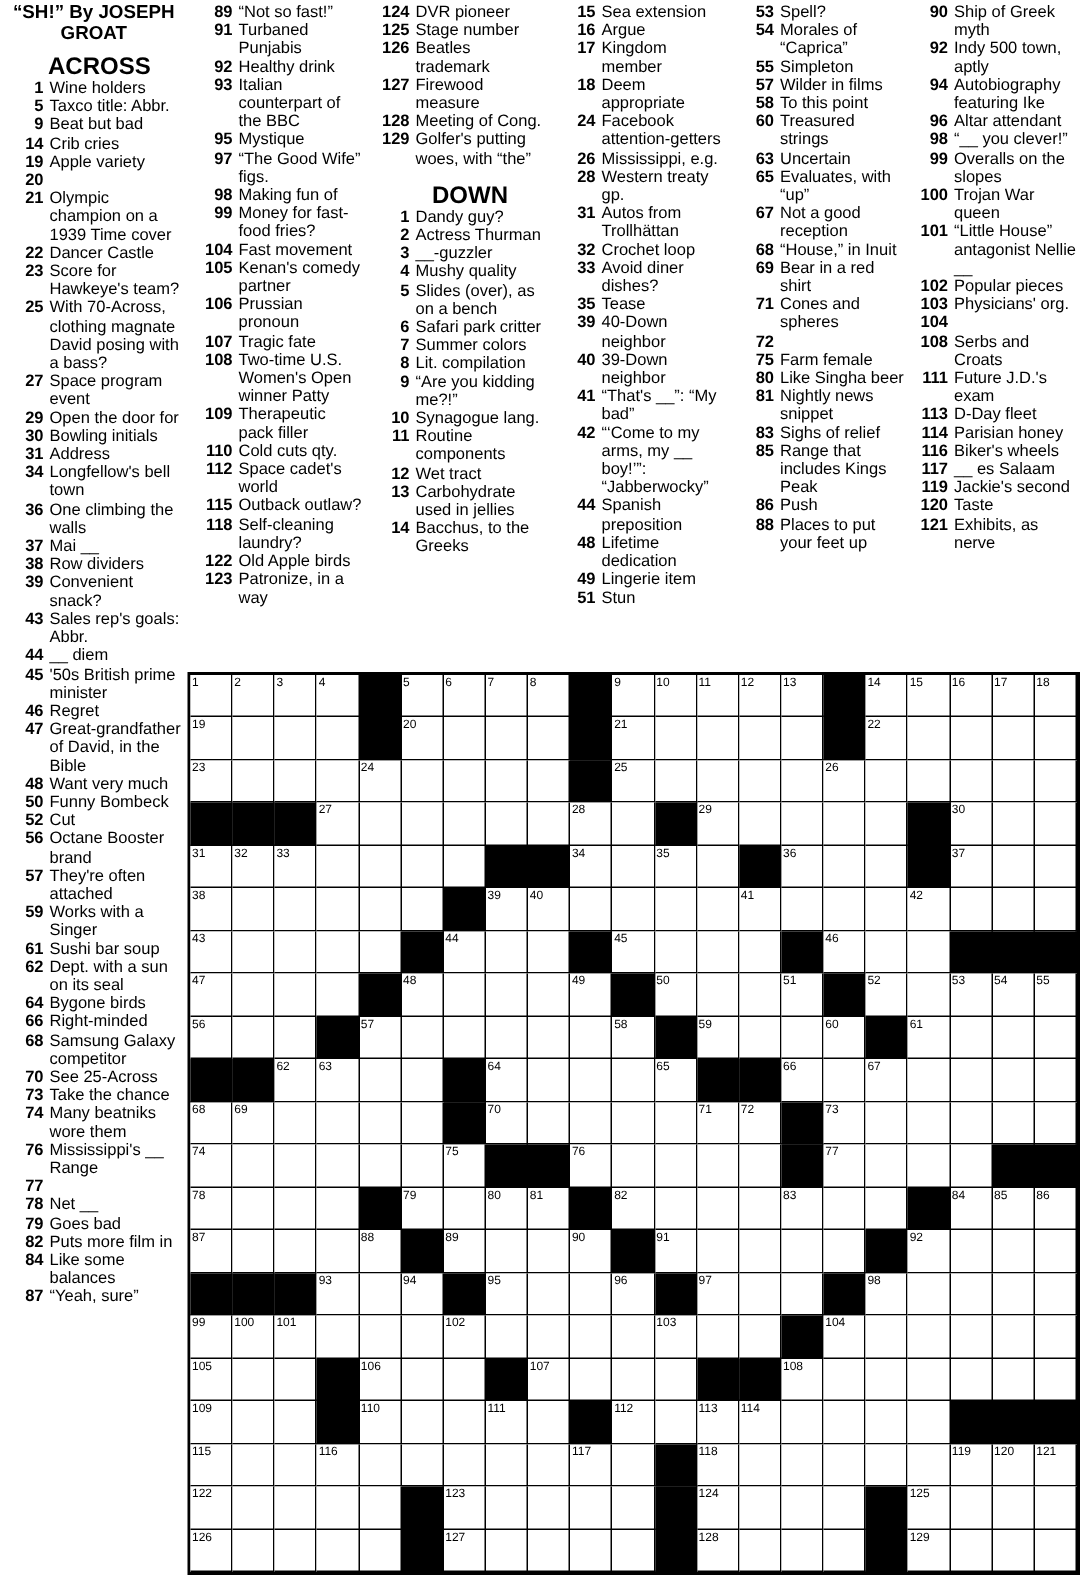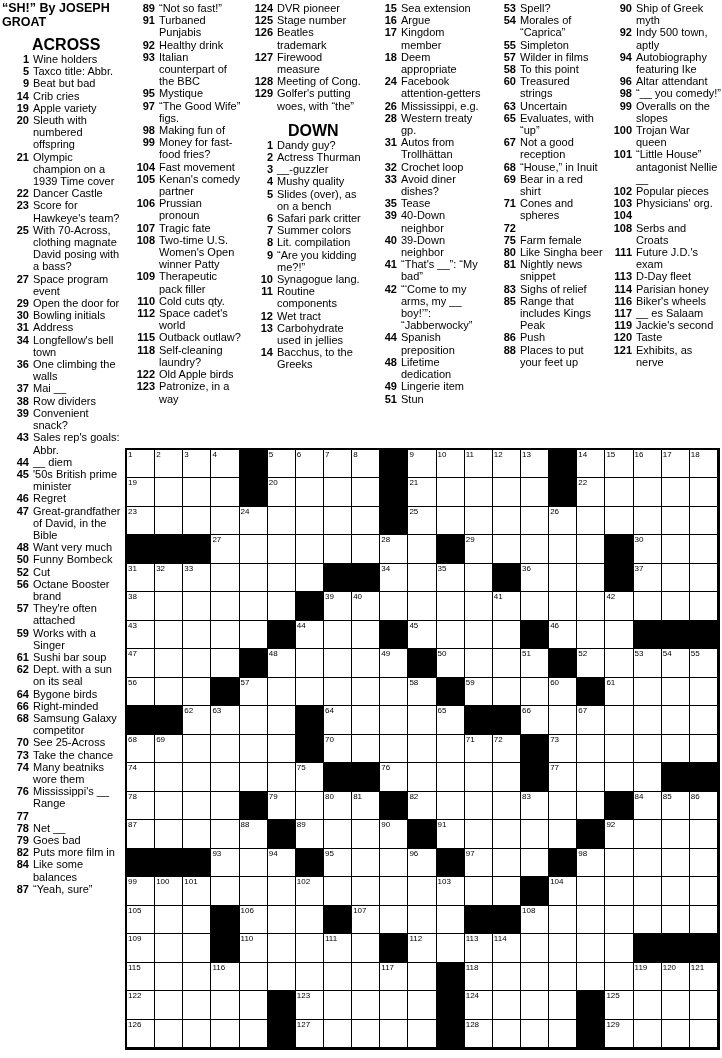--- a/index.html
+++ b/index.html
@@ -2,21 +2,21 @@
 <html><head>
 <meta charset="utf-8">
 <style>
   html,body{margin:0;padding:0;}
   body{
     width:722px;height:1058px;overflow:hidden;position:relative;
     background:#fff;color:#000;
     font-family:"Liberation Sans",sans-serif;
   }
   .clue-col{position:absolute;top:2px;}
-  .title{font-weight:bold;font-size:12.5px;line-height:13.5px;margin-bottom:9px;}
+  .title{font-weight:bold;font-size:12.5px;line-height:13.5px;margin-bottom:9px;text-align:center;}
   .sechead{font-weight:bold;font-size:16px;line-height:13px;margin:9px 0 2px 30px;}
   .sechead.down{margin-left:42px;margin-top:12px;}
   .clue{display:flex;font-size:11px;line-height:12.2px;}
   .cnum{flex:0 0 27px;text-align:right;padding-right:4px;font-weight:bold;}
   .ctext{flex:1;}
   .grid{
     position:absolute;left:125px;top:448px;width:595px;height:602px;
     border:2px solid #000;box-sizing:border-box;background:#fff;
     display:grid;grid-template-columns:repeat(21,1fr);grid-template-rows:repeat(21,1fr);
   }
@@ -46,21 +46,20 @@
       <div class="clue">
         <span class="cnum">14</span>
         <span class="ctext">Crib cries</span>
       </div>
       <div class="clue">
         <span class="cnum">19</span>
         <span class="ctext">Apple variety</span>
       </div>
       <div class="clue">
         <span class="cnum">20</span>
-        <span class="ctext">Sleuth with numbered offspring</span>
       </div>
       <div class="clue">
         <span class="cnum">21</span>
         <span class="ctext">Olympic champion on a 1939 Time cover</span>
       </div>
       <div class="clue">
         <span class="cnum">22</span>
         <span class="ctext">Dancer Castle</span>
       </div>
       <div class="clue">
@@ -564,21 +563,21 @@
       <div class="clue">
         <span class="cnum">94</span>
         <span class="ctext">Autobiography featuring Ike</span>
       </div>
       <div class="clue">
         <span class="cnum">96</span>
         <span class="ctext">Altar attendant</span>
       </div>
       <div class="clue">
         <span class="cnum">98</span>
-        <span class="ctext">“__ you comedy!”</span>
+        <span class="ctext">“__ you clever!”</span>
       </div>
       <div class="clue">
         <span class="cnum">99</span>
         <span class="ctext">Overalls on the slopes</span>
       </div>
       <div class="clue">
         <span class="cnum">100</span>
         <span class="ctext">Trojan War queen</span>
       </div>
       <div class="clue">

